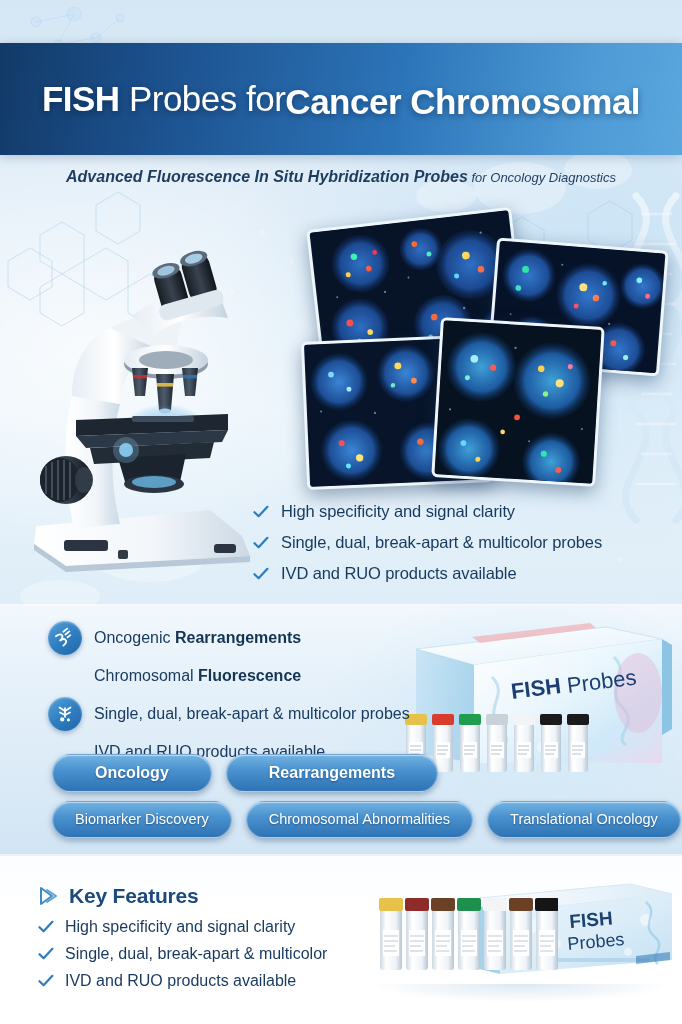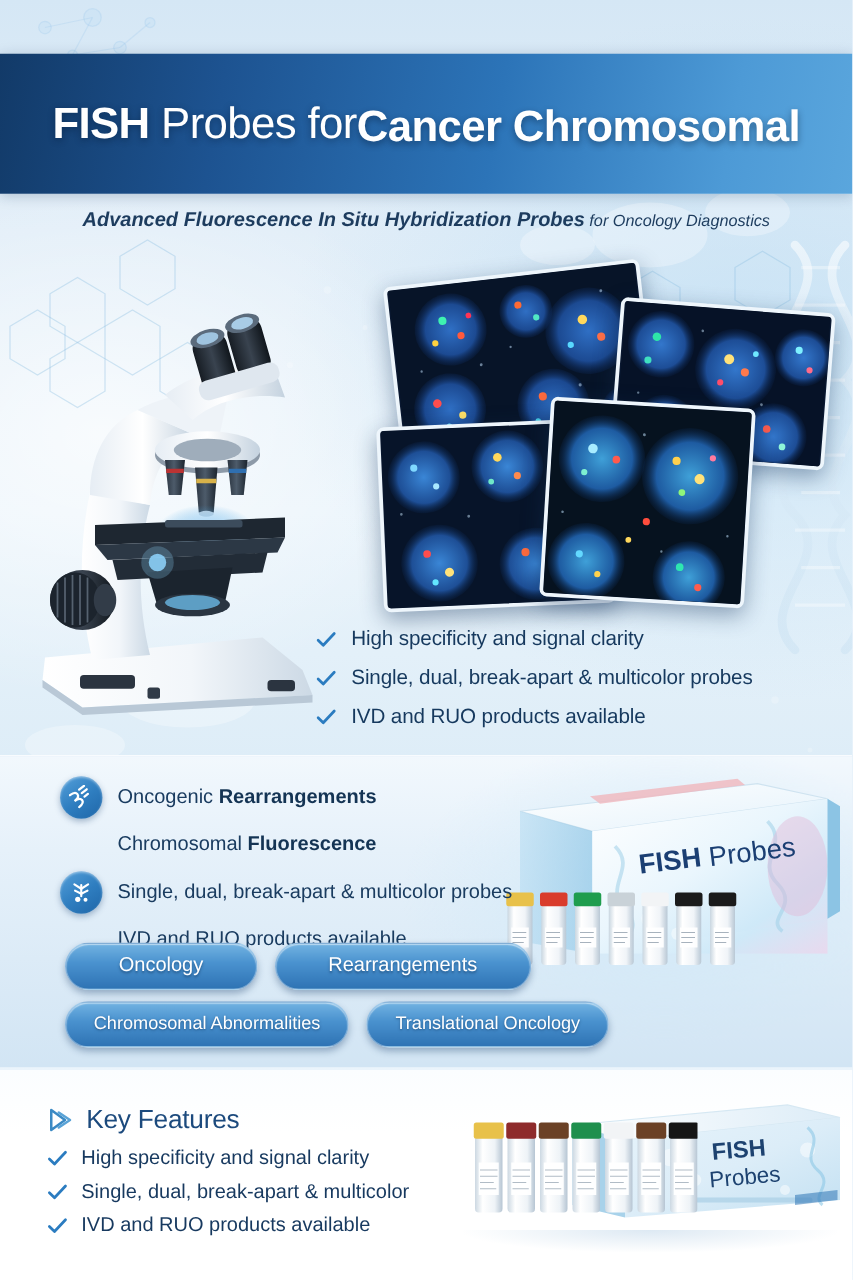--- a/index.html
+++ b/index.html
@@ -107,31 +107,31 @@
   .pill-row { display:flex; align-items:center; gap:14px; padding-left:52px; margin-bottom:9px; }
   .pill {
     border-radius:22px; color:#ffffff;
     background:linear-gradient(180deg,#72b3e2 0%,#4a92cf 42%,#2e73b4 100%);
     box-shadow:0 3px 6px rgba(18,55,100,.35), inset 0 1px 1px rgba(255,255,255,.55);
     border:1px solid rgba(255,255,255,.35);
     text-shadow:0 1px 2px rgba(10,40,75,.5);
     white-space:nowrap; line-height:1;
     display:flex; align-items:center; justify-content:center;
   }
-  .pill.big { font-size:16px; font-weight:400; padding:10px 42px; }
+  .pill.big { font-size:16px; font-weight:700; padding:10px 42px; }
   .pill.sm  { font-size:14.5px; font-weight:400; padding:10px 22px; }
 
   
   .bottom {
     position:absolute; left:0; top:856px; width:682px; height:168px;
     background:linear-gradient(180deg,#fbfdff 0%,#ffffff 30%,#ffffff 100%);
   }
   .kf-head { position:absolute; left:38px; top:28px; display:flex; align-items:center; gap:9px; }
   .kf-head .kicon { width:22px; height:22px; }
-  .kf-head .ktitle { font-size:21px; font-weight:400; color:#1c4a7d; letter-spacing:-.2px; }
+  .kf-head .ktitle { font-size:21px; font-weight:700; color:#1c4a7d; letter-spacing:-.2px; }
   .kf-list { position:absolute; left:38px; top:62px; }
   .krow { display:flex; align-items:center; gap:11px; margin-bottom:9px; }
   .krow .ktxt { font-size:16px; color:#17395f; white-space:nowrap; }
 
   .boxbot { position:absolute; left:450px; top:18px; width:226px; height:106px; }
   .vials-bot { position:absolute; left:378px; top:34px; width:180px; height:94px; }
 
   .reflect {
     position:absolute; left:370px; top:128px; width:300px; height:18px;
     background:radial-gradient(ellipse at 50% 0%, rgba(170,200,225,.40), rgba(255,255,255,0) 72%);
@@ -695,20 +695,21 @@
       </div>
     </div>
   </div>
 
   <div class="pills">
     <div class="pill-row">
       <div class="pill big">Oncology</div>
       <div class="pill big">Rearrangements</div>
     </div>
     <div class="pill-row">
+      <div class="pill sm">Biomarker Discovery</div>
       <div class="pill sm">Chromosomal Abnormalities</div>
       <div class="pill sm">Translational Oncology</div>
     </div>
   </div>
 
   <div class="bottom">
 
     <div class="kf-head">
       <span class="kicon">
         <svg width="22" height="22" viewBox="0 0 22 22">

